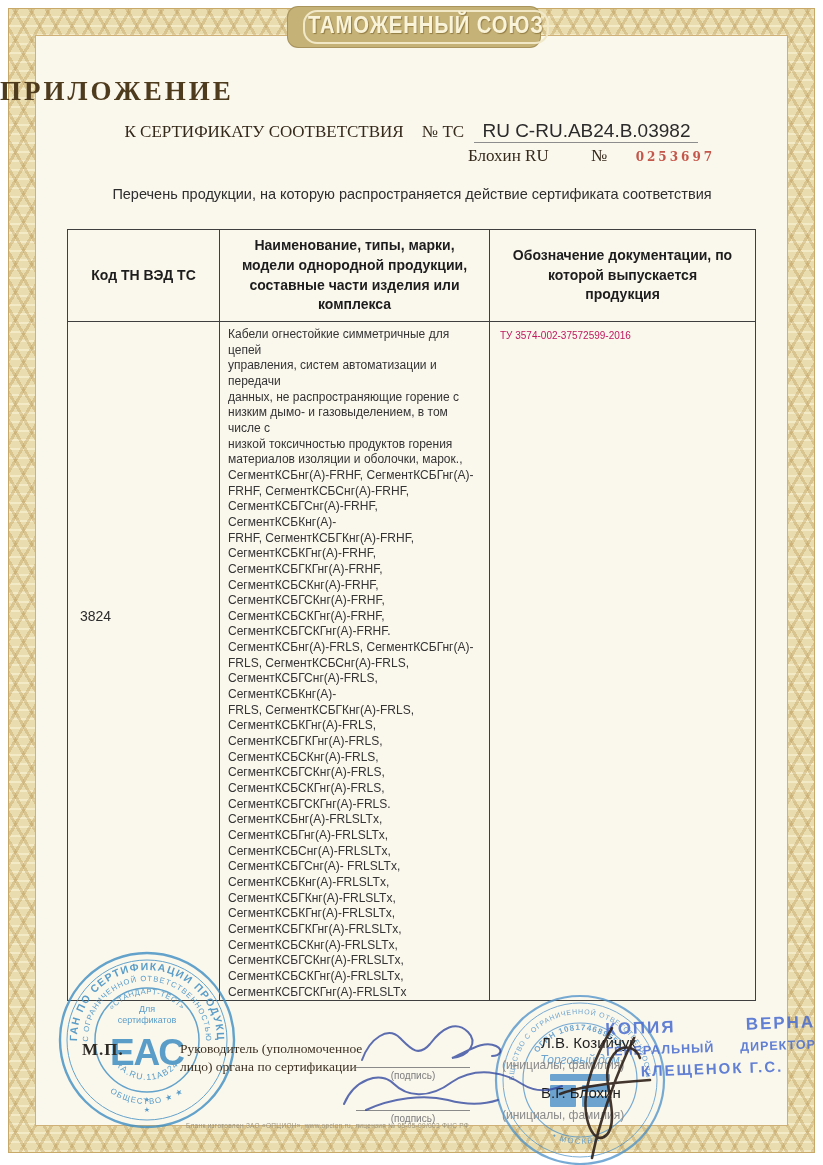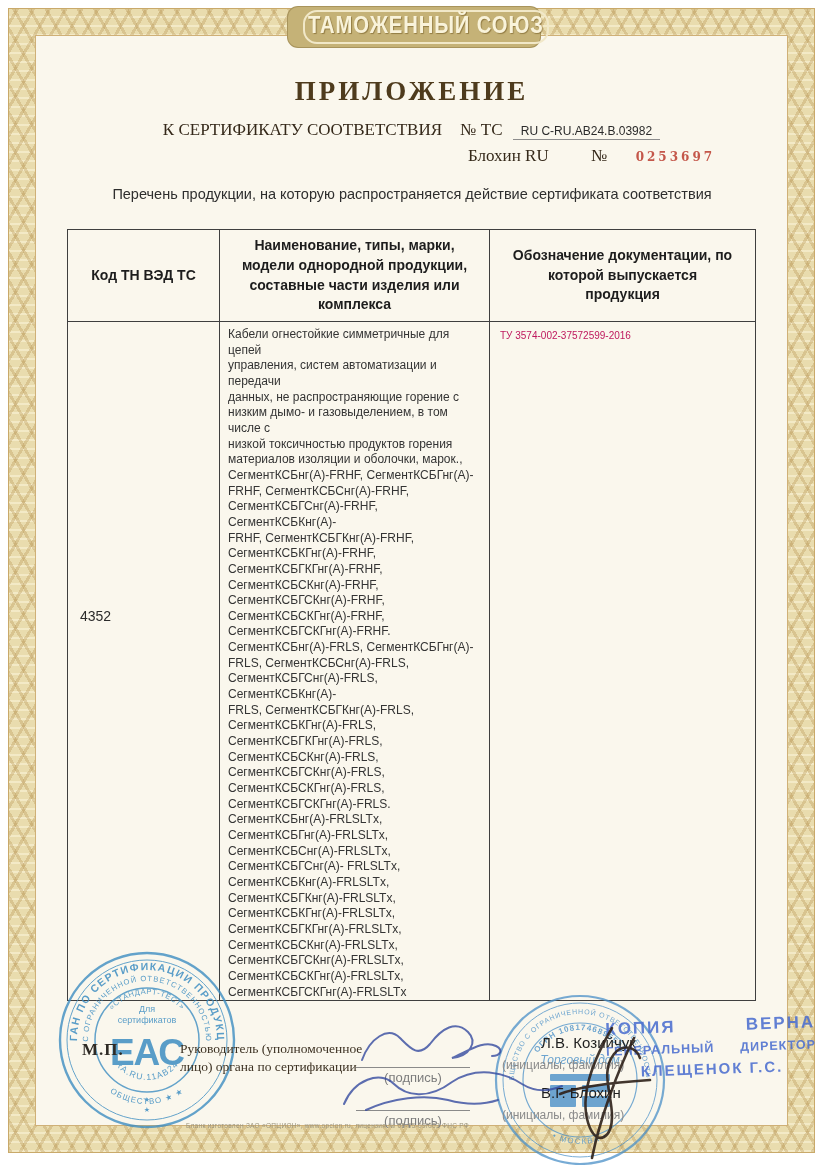--- a/index.html
+++ b/index.html
@@ -17,27 +17,27 @@
     background:#faf7ed;border:1px solid #cfb077;}
   
   .banner{position:absolute;left:288px;top:7px;width:252px;height:40px;
     background:#c5b277;border-radius:10px;padding:3px;box-sizing:border-box;z-index:4;
     box-shadow:0 0 0 1px #a8945c;}
   .banner-inner{width:100%;height:100%;border:2px solid #f1e8c8;border-radius:14px;
     display:flex;align-items:flex-start;justify-content:center;box-sizing:border-box;margin-left:12px;}
   .banner-text{color:#f9f3da;font-weight:bold;font-size:23px;letter-spacing:1px;
     transform:scaleX(.88);white-space:nowrap;
     text-shadow:1px 1px 1px rgba(120,96,40,.65);}
-  .title{position:absolute;left:0;top:76px;width:823px;text-align:center;
+  .title{position:absolute;left:0;top:76px;width:823px;
     font-family:"Liberation Serif",serif;font-weight:bold;font-size:27px;
     letter-spacing:3px;color:#4e3b1d;z-index:3;}
   .cert-line{position:absolute;left:0;top:120px;width:823px;text-align:center;z-index:3;
     font-family:"Liberation Serif",serif;font-size:17px;color:#35291a;white-space:nowrap;}
   .cert-line .no{margin-left:14px;}
-  .cert-number{font-family:"Liberation Sans",sans-serif;font-size:12px;color:#2b2b2b;
+  .cert-number{font-family:"Liberation Sans",sans-serif;font-size:19px;color:#2b2b2b;
     border-bottom:1px solid #8d8d8d;padding:0 8px 1px 8px;margin-left:6px;}
   .series-line{position:absolute;left:468px;top:146px;z-index:3;white-space:nowrap;
     font-family:"Liberation Serif",serif;font-size:17px;color:#35291a;}
   .series-line .gap{display:inline-block;width:34px;}
   .series-number{font-family:"DejaVu Serif",serif;font-weight:bold;font-size:12px;
     letter-spacing:3px;color:#c4574a;margin-left:24px;}
   .intro{position:absolute;left:42px;top:186px;width:740px;text-align:center;
     font-size:14.5px;color:#2e2e2e;z-index:3;}
   
   .tbl{position:absolute;left:67px;top:229px;z-index:3;border-collapse:collapse;table-layout:fixed;}
@@ -56,21 +56,21 @@
   .stamp-td{left:492px;top:992px;width:176px;height:176px;}
   .mp{position:absolute;left:82px;top:1040px;z-index:6;font-family:"Liberation Serif",serif;
     font-size:17px;font-weight:bold;letter-spacing:1px;color:#2e2a24;}
   .sig-label{position:absolute;left:180px;z-index:6;font-family:"Liberation Serif",serif;
     font-size:13.5px;line-height:1.3;color:#3c3122;white-space:pre-line;}
   .sig-label.r1{top:1040px;} .sig-label.r2{top:1086px;}
   .sig-line{position:absolute;z-index:6;width:114px;border-bottom:1px solid #8a8a8a;
     left:356px;}
   .sig-line.r1{top:1067px;} .sig-line.r2{top:1110px;}
   .sig-sub{position:absolute;left:356px;width:114px;text-align:center;z-index:6;
-    font-size:13px;color:#7c7c7c;}
+    font-size:10px;color:#7c7c7c;}
   .sig-sub.r1{top:1070px;} .sig-sub.r2{top:1113px;}
   .sig-name{position:absolute;left:541px;z-index:7;font-size:15px;color:#1f1f1f;white-space:nowrap;}
   .sig-name.r1{top:1034px;} .sig-name.r2{top:1084px;}
   .name-sub{position:absolute;left:502px;z-index:6;font-size:12px;color:#8a8a8a;white-space:nowrap;}
   .name-sub.r1{top:1058px;} .name-sub.r2{top:1108px;}
   .ink{position:absolute;left:0;top:0;width:823px;height:1165px;z-index:8;pointer-events:none;}
   .copy-stamp{position:absolute;left:606px;top:1016px;width:210px;z-index:7;
     transform:rotate(-2deg);color:#4c6fd0;font-weight:bold;opacity:.88;}
   .copy-l1{display:flex;justify-content:space-between;font-size:17px;letter-spacing:2px;}
   .copy-l2{display:flex;justify-content:space-between;font-size:12.5px;margin-top:5px;letter-spacing:1px;}
@@ -123,21 +123,21 @@
       <th>Код ТН ВЭД ТС</th>
       <th class="pre">Наименование, типы, марки,
 модели однородной продукции,
 составные части изделия или
 комплекса</th>
       <th class="pre">Обозначение документации, по
 которой выпускается
 продукция</th>
     </tr>
     <tr>
-      <td class="cell-code">4352</td>
+      <td class="cell-code">3824</td>
       <td class="cell-products">Кабели огнестойкие симметричные для цепей
 управления, систем автоматизации и передачи
 данных, не распространяющие горение с
 низким дымо- и газовыделением, в том числе с
 низкой токсичностью продуктов горения
 материалов изоляции и оболочки, марок.,
 СегментКСБнг(А)-FRHF, СегментКСБГнг(А)-
 FRHF, СегментКСБСнг(А)-FRHF,
 СегментКСБГСнг(А)-FRHF, СегментКСБКнг(А)-
 FRHF, СегментКСБГКнг(А)-FRHF,

